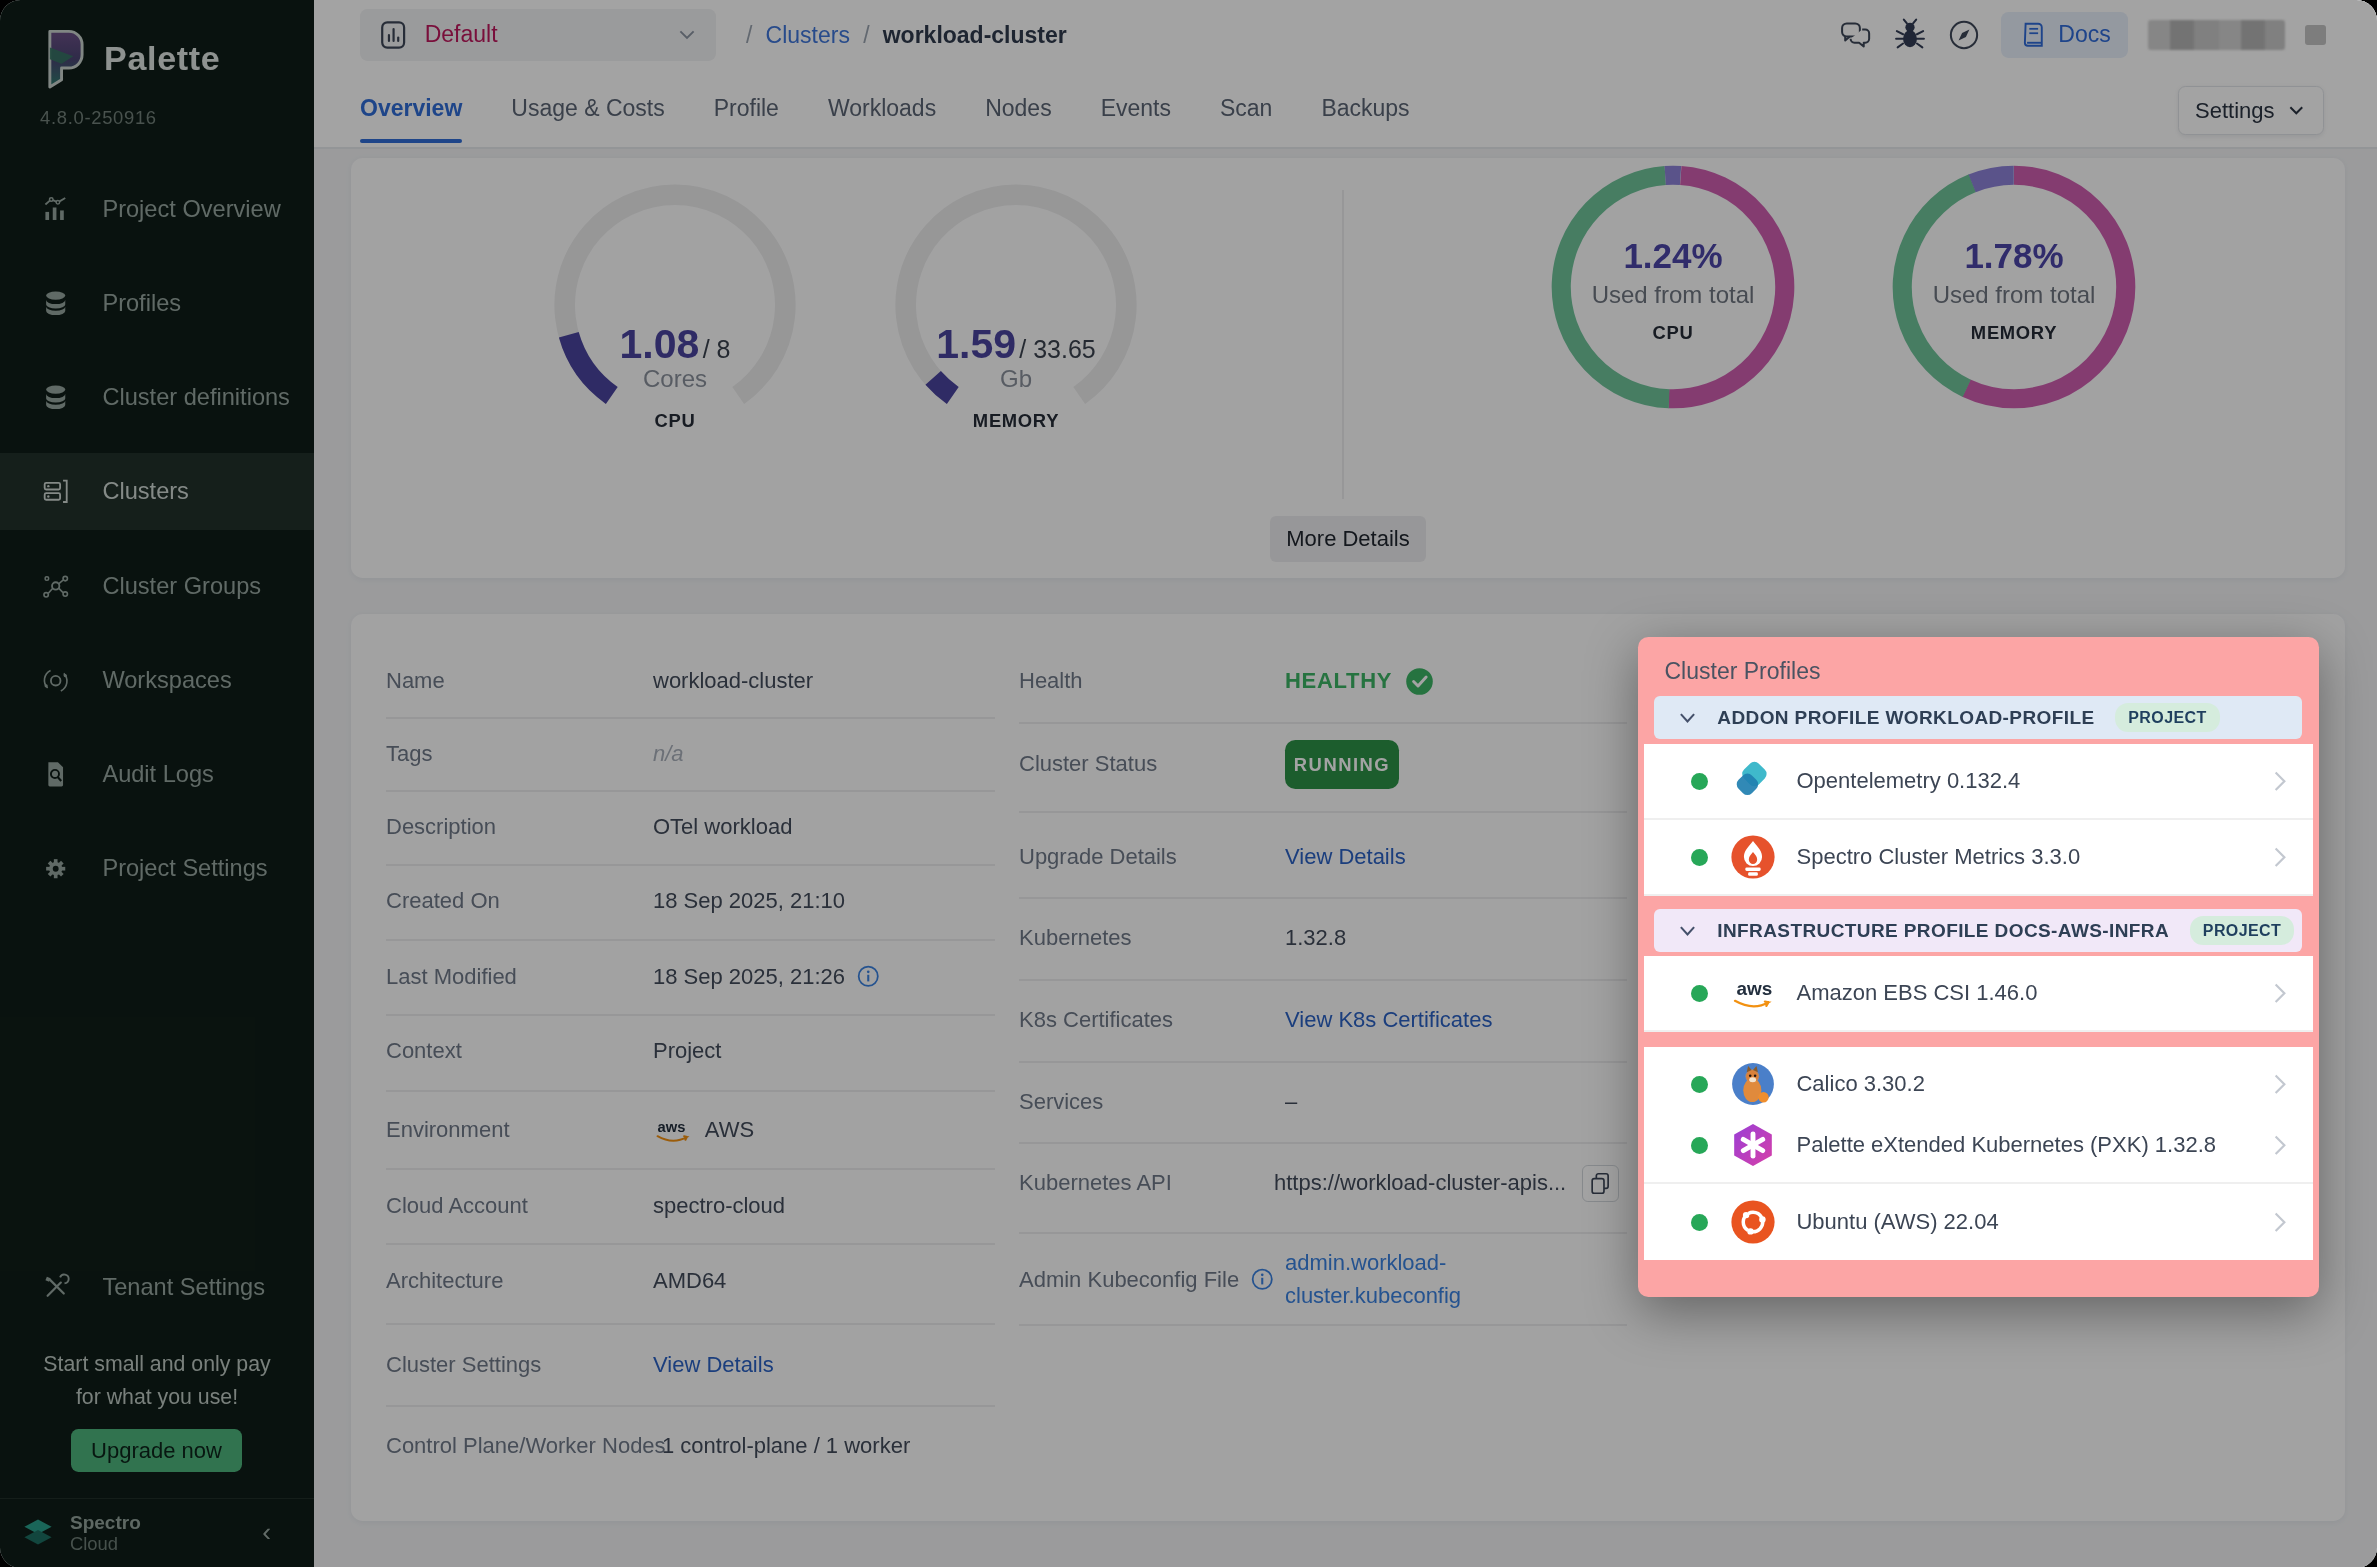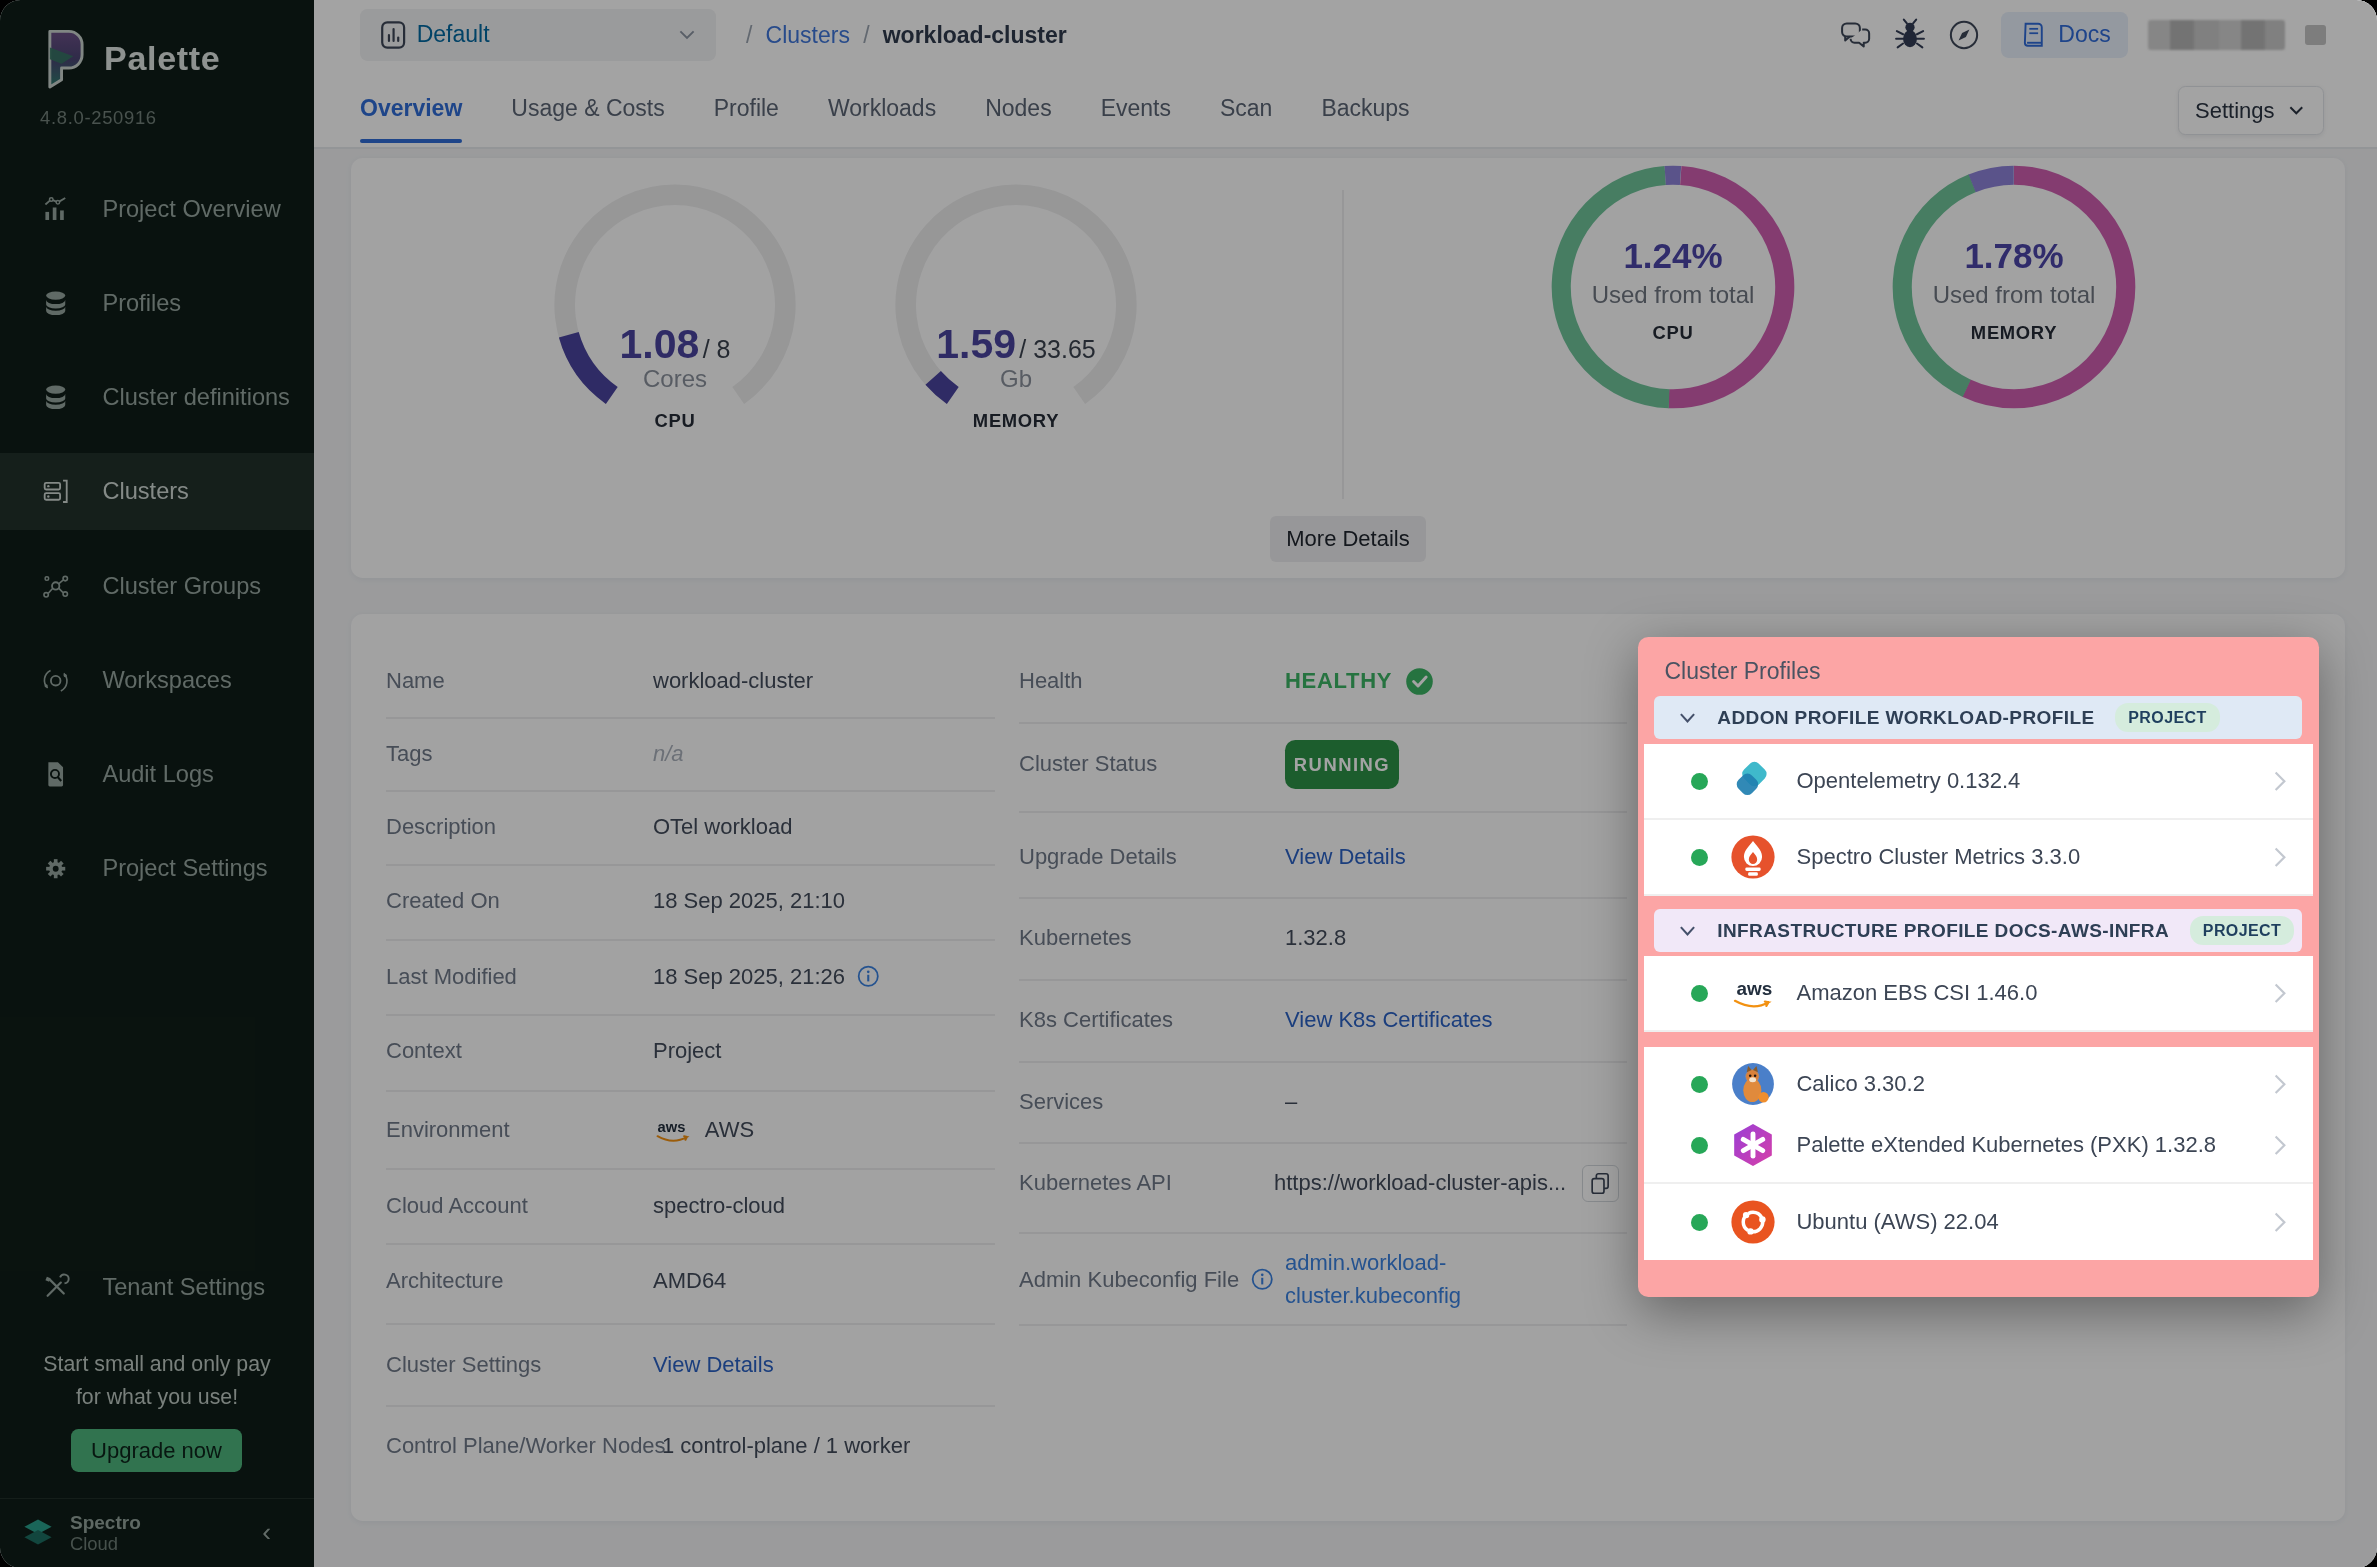--- a/index.html
+++ b/index.html
@@ -24,21 +24,21 @@
   .footer-text .t1 { font-size:19px; font-weight:600; color:#93a39c; line-height:22px; }
   .footer-text .t2 { font-size:18.4px; color:#6f7f78; line-height:20.6px; }
   .collapse { position:absolute; right:43px; top:17.7px; color:#9aa8a2; font-size:26.5px; cursor:pointer; }
 
   
   .main { position:absolute; left:314px; top:0; width:2064px; height:1568px; background:#f2f3f5; }
   .header { position:absolute; left:0; top:0; width:2064px; height:149px; background:#ffffff; }
   .topbar { position:absolute; left:0; top:0; width:2064px; height:70px; display:flex; align-items:center; }
   .proj-select { position:absolute; left:46px; top:8.8px; width:356px; height:52px; background:#f1f2f4; border-radius:7.4px;
                  display:flex; align-items:center; padding:0 17.7px; cursor:pointer; }
-  .proj-select .lbl { font-size:23px; color:#0369a1; margin-left:7px; }
+  .proj-select .lbl { font-size:23px; color:#be185d; margin-left:15px; }
   .proj-select .chev { margin-left:auto; }
   .breadcrumb { position:absolute; left:432px; top:0; height:70px; display:flex; align-items:center; gap:13.2px; font-size:23px; }
   .bc-sep { color:#9aa3af; }
   .bc-link { color:#3f76d9; cursor:pointer; }
   .bc-cur { color:#2f3a4d; font-weight:600; }
   .top-icons { position:absolute; right:52px; top:0; height:70px; display:flex; align-items:center; gap:20px; }
   .docs-btn { display:flex; align-items:center; gap:10.3px; background:#e8f0fb; border-radius:7.4px; padding:8.8px 17.7px; cursor:pointer; }
   .docs-btn span { font-size:23px; color:#2f6bd8; font-weight:500; }
   .redact-big { width:137px; height:29.4px; border-radius:2.9px; filter:blur(1.1px);
       background:repeating-linear-gradient(90deg,#d2d2d2 0 22px,#b5b5b5 22px 46px,#c8c8c8 46px 71px); }

